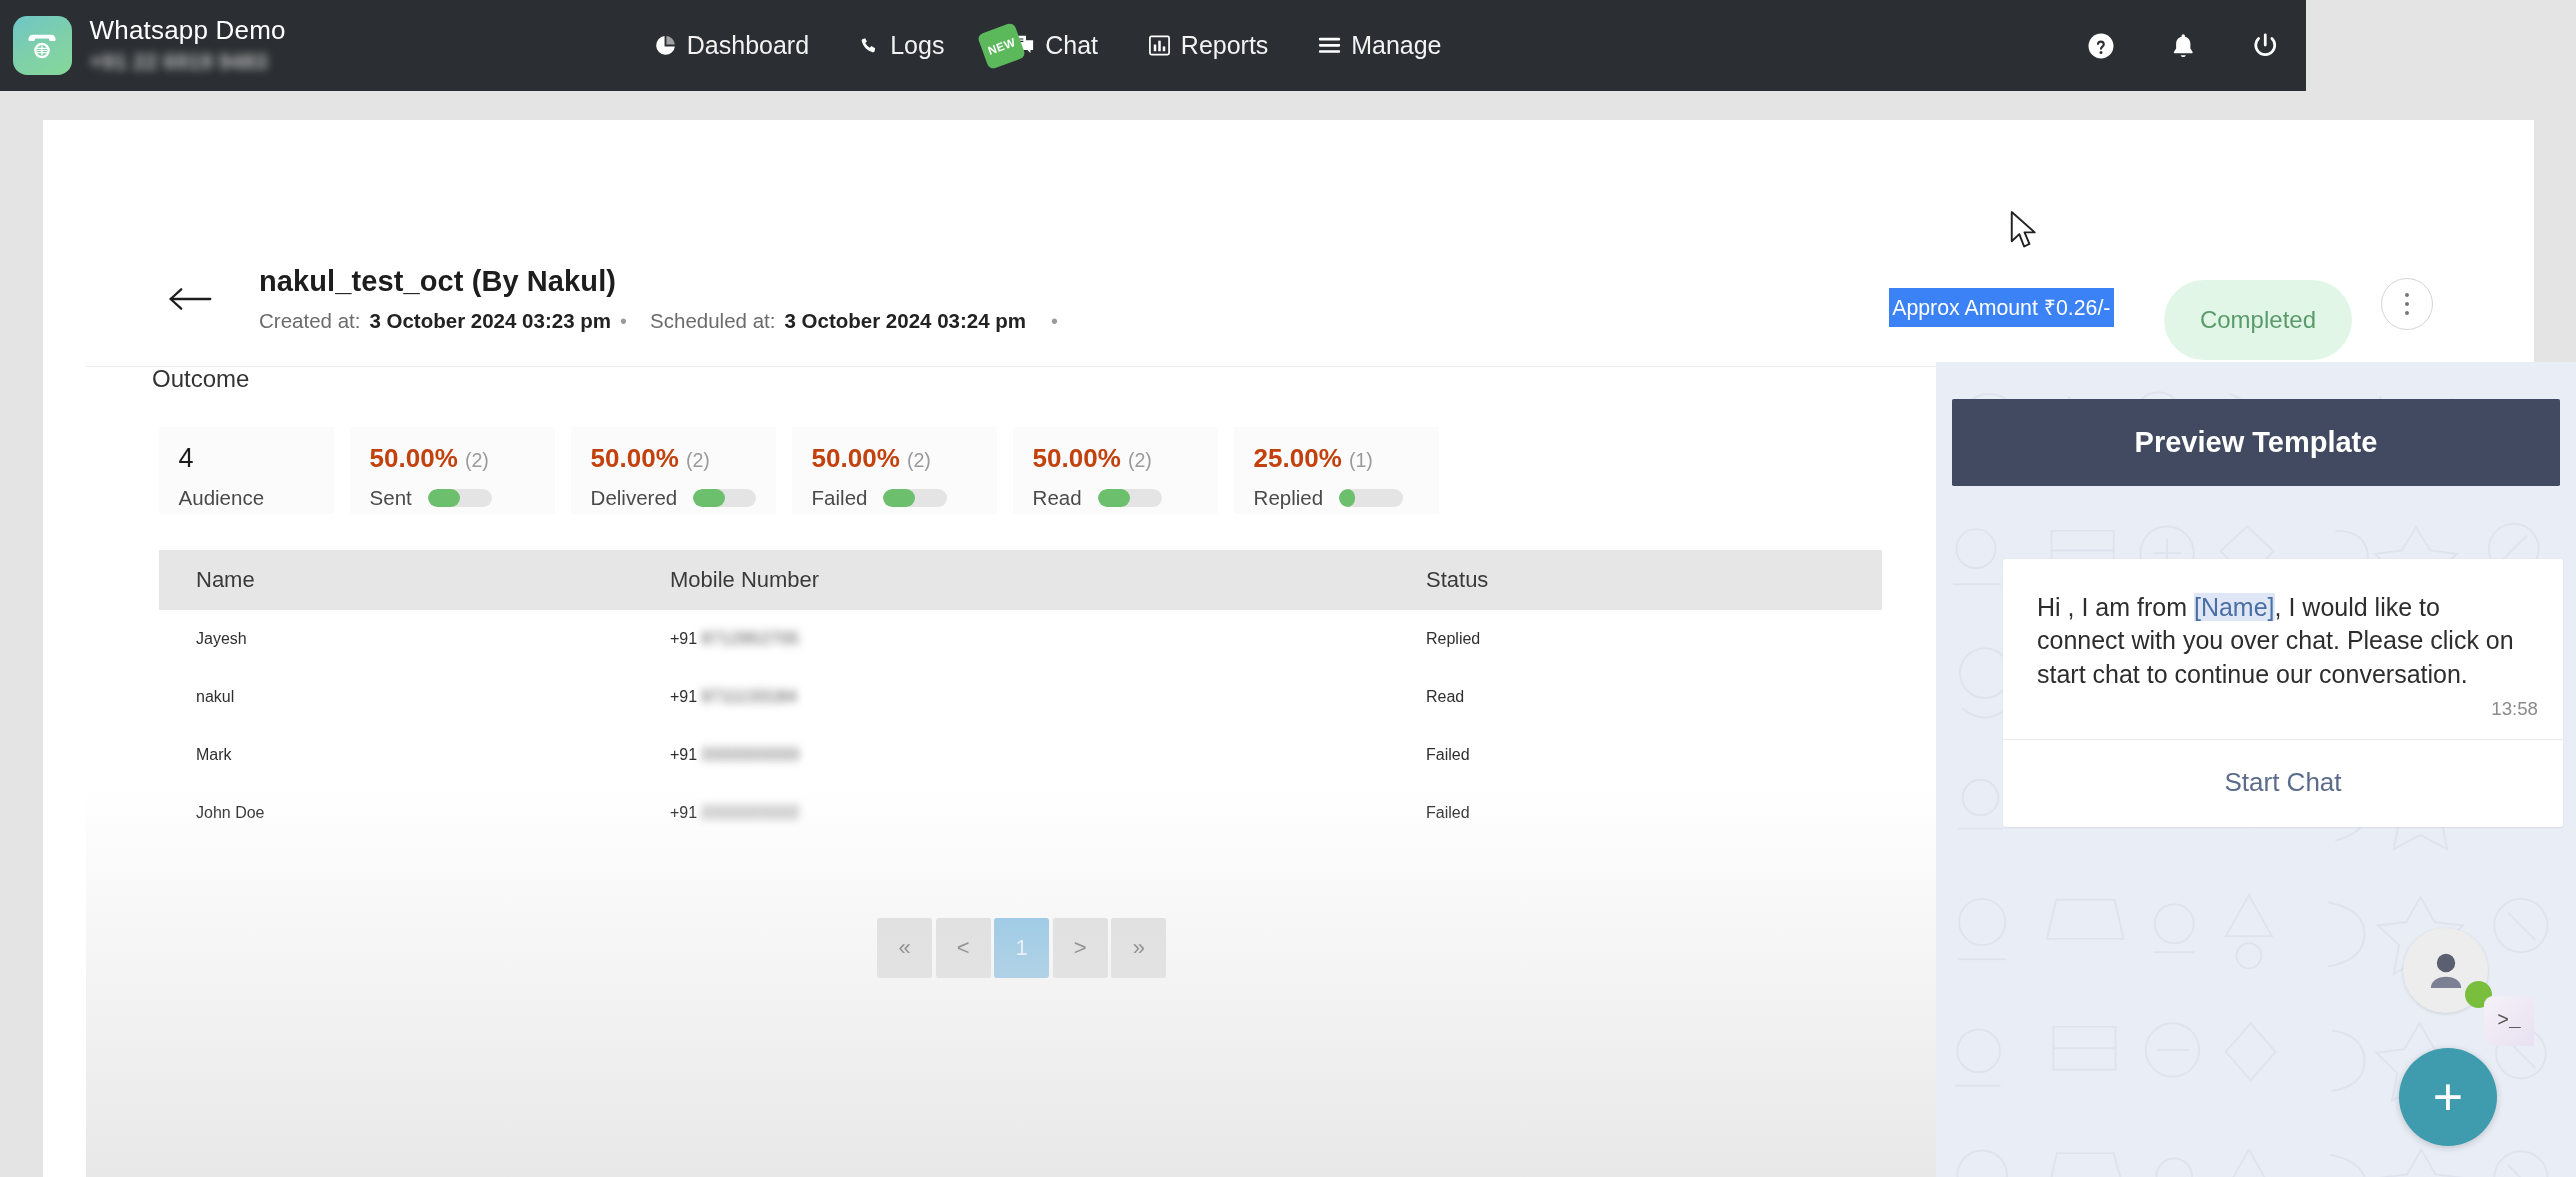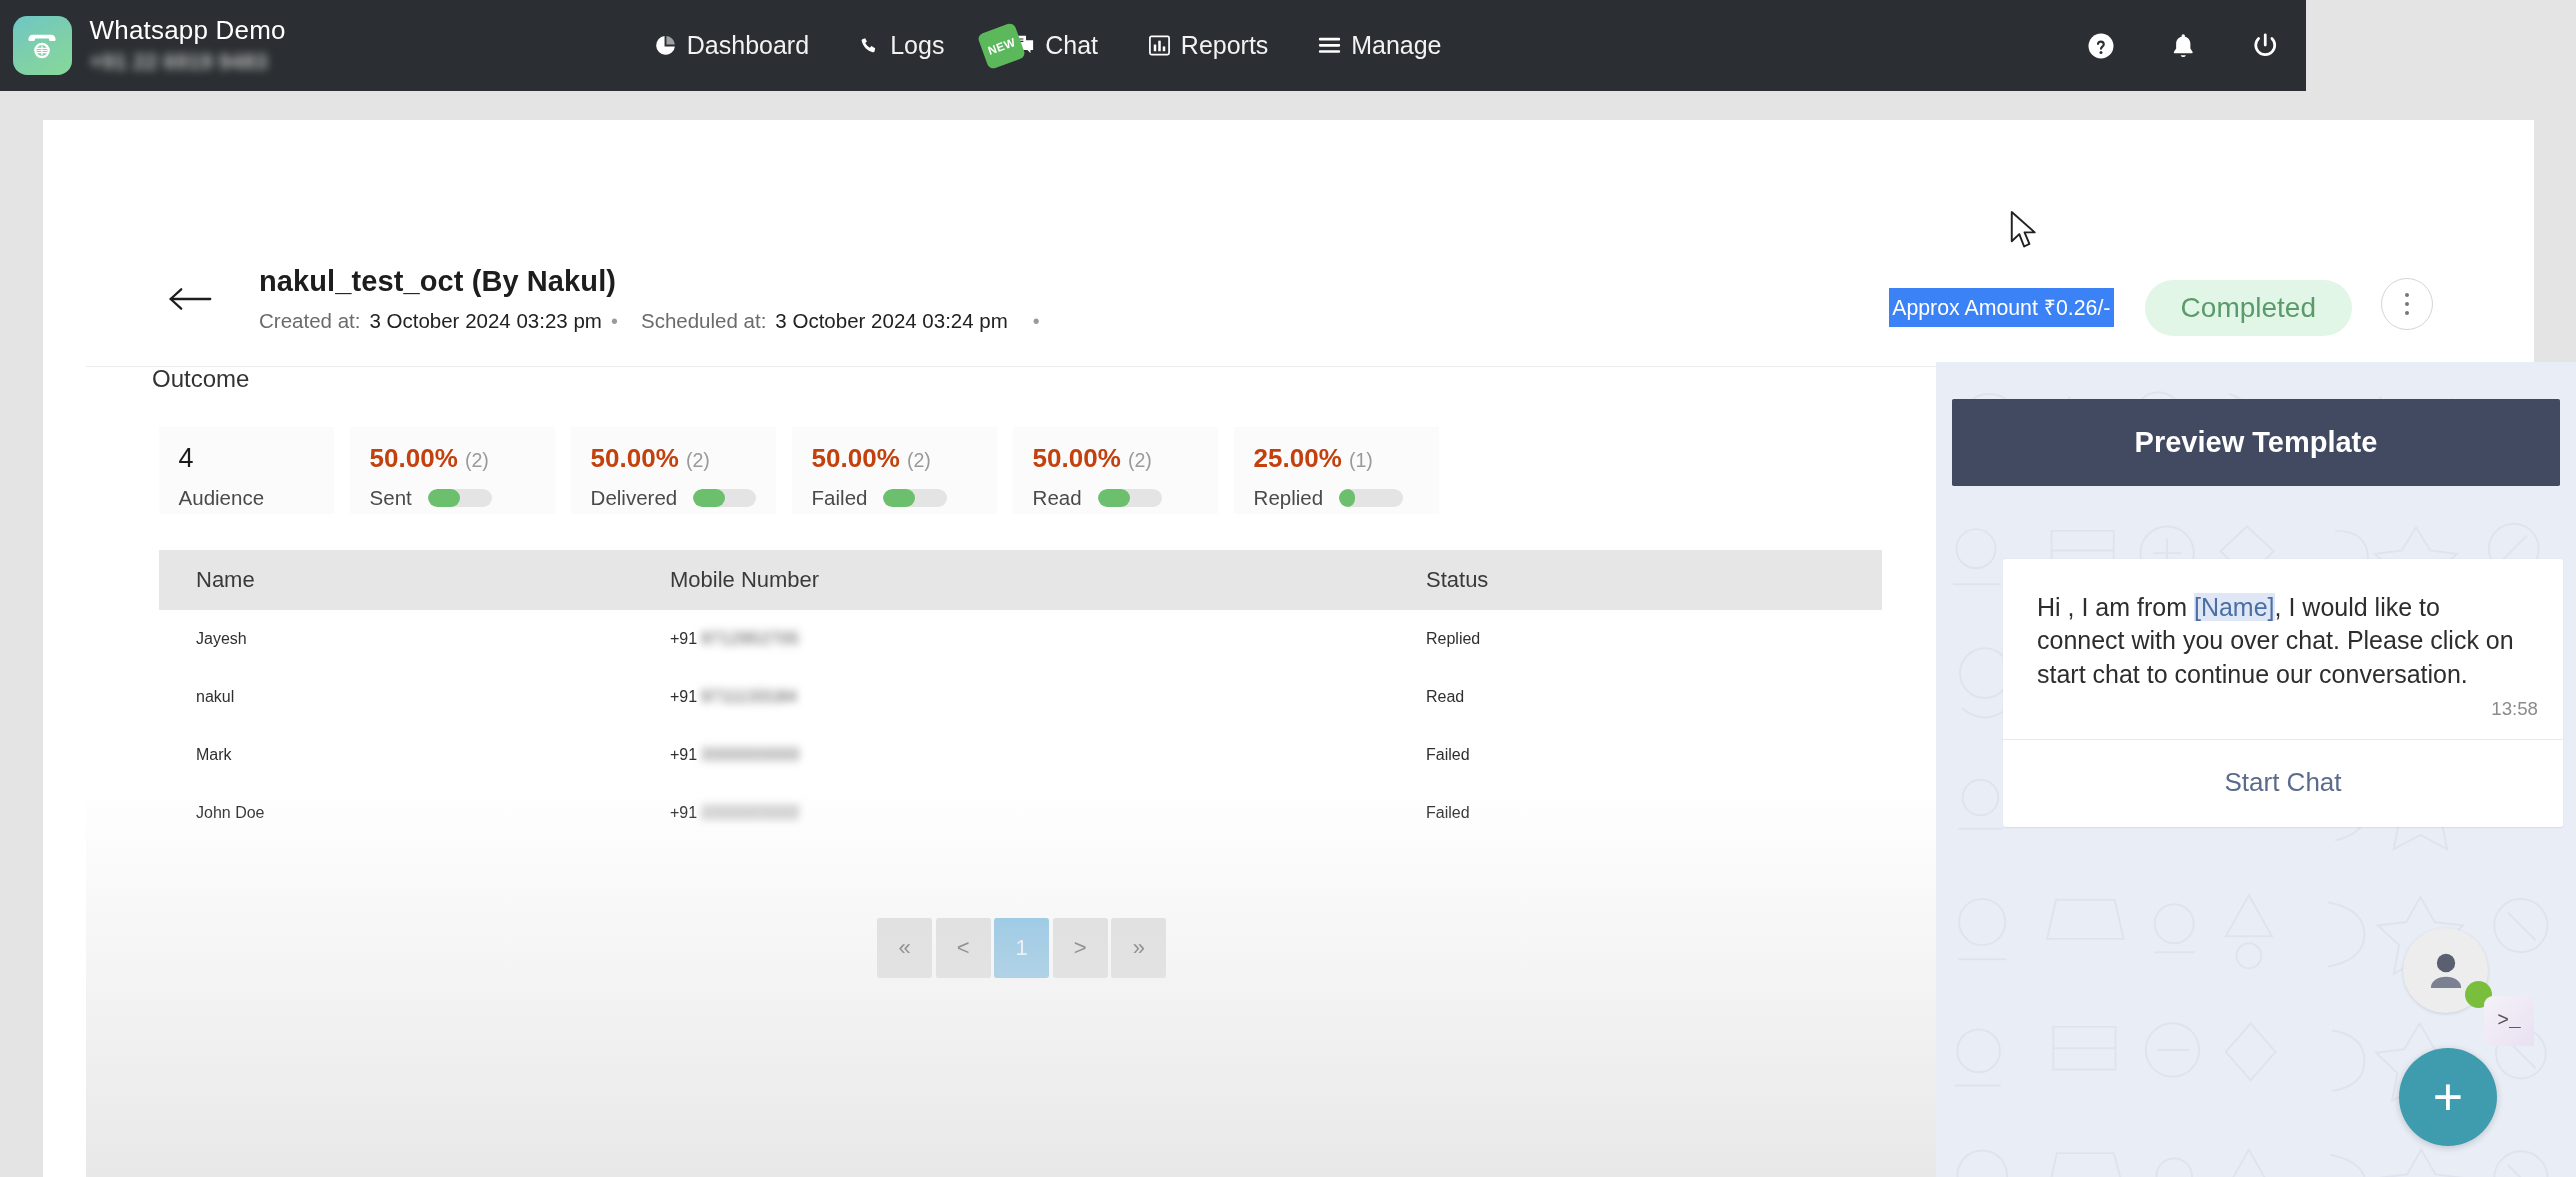--- a/index.html
+++ b/index.html
@@ -74,33 +74,33 @@
     cursor: pointer;
   }
   .title {
     position: absolute; left: 216px; top: 145px;
     font-size: 29px; color: #1d1d1d; font-weight: bold; letter-spacing: 0.1px;
   }
   .submeta {
     position: absolute; left: 216px; top: 189px;
     font-size: 20.5px; color: #6b6b6b; display: flex; align-items: center; gap: 9px;
   }
-  .submeta b { color: #222; font-weight: normal; }
+  .submeta b { color: #222; font-weight: bold; }
   .dotsep { color: #9a9a9a; font-size: 19.6px; }
 
   .approx {
     position: absolute; right: 420px; top: 168px;
     background: #3b82f6; color: #ffffff;
     font-size: 21.3px; padding: 4.4px 3.6px 5.3px 3.6px; white-space: nowrap;
   }
   .statuspill {
     position: absolute; right: 182px; top: 160px;
     background: #e2f6e7; color: #5a9b6b;
-    font-size: 28px; border-radius: 889px;
-    padding: 12px 36px; white-space: nowrap;
+    font-size: 24px; border-radius: 889px;
+    padding: 26px 36px; white-space: nowrap;
   }
   .kebab {
     position: absolute; right: 101px; top: 158px;
     width: 52px; height: 52px; border-radius: 50%;
     border: 1.8px solid #d5d5d5; background: #fff;
     display: flex; flex-direction: column; align-items: center; justify-content: center;
     gap: 4.4px; cursor: pointer;
   }
   .kebab i { width: 4.4px; height: 4.4px; border-radius: 50%; background: #777; display: block; }
 

